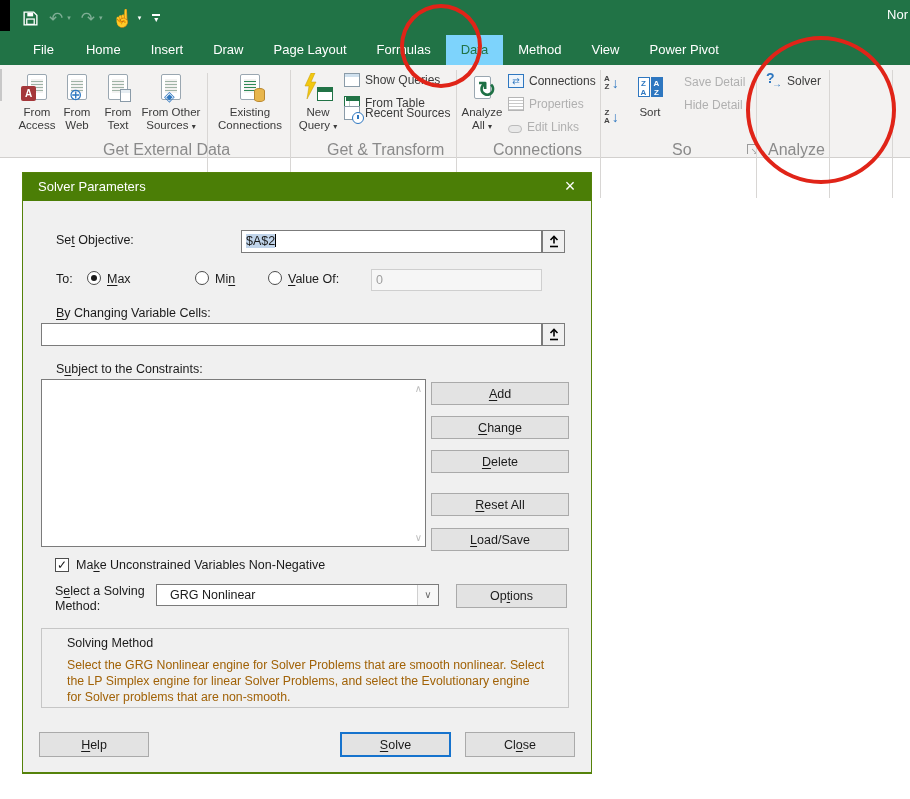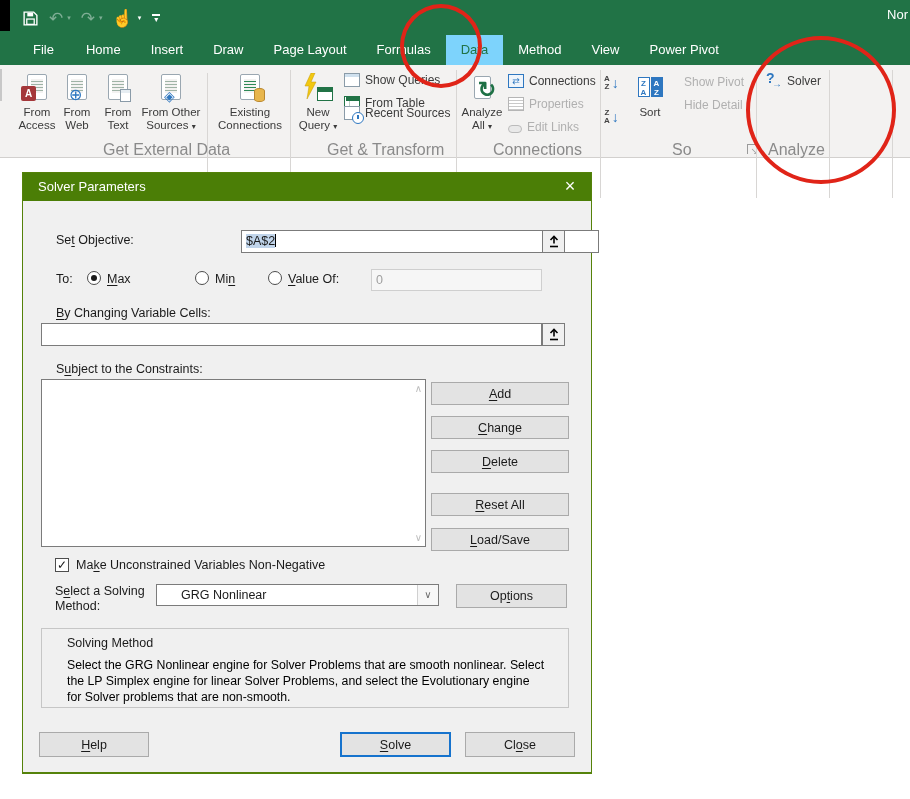--- a/index.html
+++ b/index.html
@@ -92,25 +92,25 @@
   .radio { position:absolute; width:14px; height:14px; border:1px solid #4d4d4d; border-radius:50%; background:#fff; }
   .radio.checked:after { content:""; position:absolute; left:3px; top:3px; width:6px; height:6px; border-radius:50%; background:#1a1a1a; }
   .radio-lbl { position:absolute; white-space:nowrap; }
   .listbox { position:absolute; background:#fff; border:1px solid #7b7b7b; }
   .scroll-ch { position:absolute; right:3px; color:#bdbdbd; font-size:10px; }
   .btn { position:absolute; background:#e3e3e3; border:1px solid #aaaaaa; font-size:12.5px; color:#1a1a1a;
          display:flex; align-items:center; justify-content:center; font-family:"Liberation Sans", sans-serif; }
   .btn.default { border:2px solid #1673cd; }
   .chkbox { position:absolute; width:14px; height:14px; border:1px solid #4d4d4d; background:#fff; font-size:12px; line-height:12px; text-align:center; color:#1a1a1a; }
   .chk-lbl { position:absolute; white-space:nowrap; }
-  .dropdown { position:absolute; background:#fff; border:1px solid #7b7b7b; line-height:20px; padding-left:24px; }
+  .dropdown { position:absolute; background:#fff; border:1px solid #7b7b7b; line-height:20px; padding-left:13px; }
   .dd-chevron { position:absolute; right:0; top:0; width:21px; height:100%; border-left:1px solid #d0d0d0; background:#f7f7f7; color:#6a6a6a; font-size:10px; display:flex; align-items:center; justify-content:center; }
   .groupbox { position:absolute; border:1px solid #c6c6c6; }
   .gb-title { position:absolute; left:25px; top:7px; font-size:12.5px; }
-  .gb-text { position:absolute; left:25px; top:28px; width:480px; font-size:12.3px; line-height:16px; color:#000000; }
+  .gb-text { position:absolute; left:25px; top:28px; width:480px; font-size:12.3px; line-height:16px; color:#a16207; }
 </style>
 </head>
 <body>
 
 <div class="screen">
 
   <div class="topbar">
     <div class="black-notch"></div>
     <div class="qat">
       <span style="display:inline-flex;">
@@ -268,21 +268,21 @@
     </div>
     <div class="bigbtn" style="left:628px; width:44px;">
       <div class="icon-slot">
           <span class="sort-big-icon">
         <span class="sort-cell"><span>Z</span><br><span>A</span></span>
         <span class="sort-cell fill"><span>A</span><br><span>Z</span></span>
       </span>
         </div>
       <div class="lbl">Sort</div>
     </div>
-    <div class="detail-item" style="left:684px; top:10px;">Show Pivot</div>
+    <div class="detail-item" style="left:684px; top:10px;">Save Detail</div>
     <div class="detail-item" style="left:684px; top:33px;">Hide Detail</div>
     <div class="grp-label" style="left:672px;">So</div>
     <div class="launcher" style="left:747px; top:79px;">
       <span>↘</span>
     </div>
     <div class="vsep" style="left:756px;"></div>
 
     <div class="solver-btn" style="left:766px; top:8px;">
       <span class="solver-ico">
         <span class="q">?</span>
@@ -298,21 +298,21 @@
   <div class="left-tick"></div>
 
   <div class="red-circle circle-data"></div>
   <div class="red-circle circle-solver"></div>
 
   <div class="dialog">
     <div class="dlg-title">Solver Parameters</div>
     <div class="dlg-close">×</div>
 
     <div class="dlg-label" style="left:33px; top:60px;">Se<u>t</u> Objective:</div>
-    <div class="field" style="left:218px; top:57px; width:358px; height:23px;">
+    <div class="field" style="left:218px; top:57px; width:301px; height:23px;">
       <span class="sel-text">$A$2</span><span class="caret"></span>
     </div>
     <div class="picker-btn" style="left:519px; top:57px;">
       <svg width="12" height="13" viewBox="0 0 12 13">
         <path d="M6 2 V8.5" stroke="#000" stroke-width="1.6" fill="none"></path>
         <path d="M2.5 5 L6 1.5 L9.5 5" stroke="#000" stroke-width="1.6" fill="none"></path>
         <path d="M2 11.5 H10" stroke="#000" stroke-width="1.6" fill="none"></path>
       </svg>
     </div>
 

